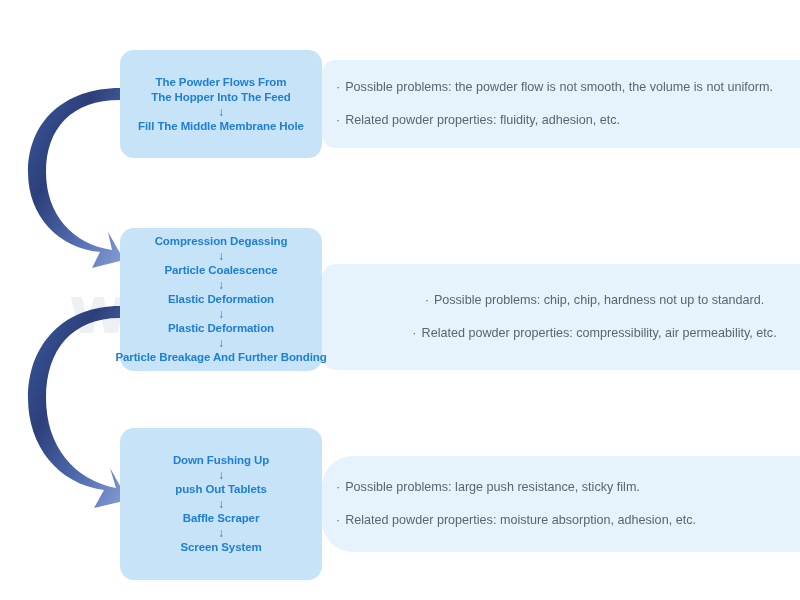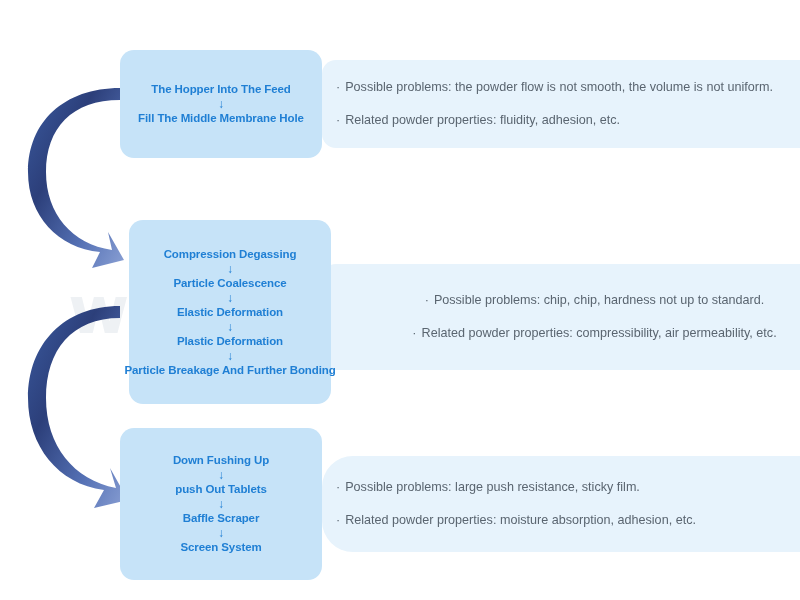--- a/index.html
+++ b/index.html
@@ -85,21 +85,21 @@
     font-size:12.6px;
     line-height:17px;
     white-space:nowrap;
     margin:8px 0;
   }
   .note-bullet{margin-right:5px;}
 
   
   #row1 .step-box{top:50px;height:108px;}
   #row1 .note-panel{top:60px;height:88px;}
-  #row2 .step-box{top:220px;height:184px;margin-left:9px;}
+  #row2 .step-box{top:228px;height:143px;}
   #row2 .note-panel{top:264px;height:106px;align-items:center;}
   #row3 .step-box{top:428px;height:152px;}
   #row3 .note-panel{top:456px;height:96px;border-radius:31px;}
 </style>
 </head>
 <body>
 
 <div id="stage">
 
   <div class="watermark">www.senieer.com</div>
@@ -142,20 +142,21 @@
                L 94 508
                L 104 490
                C 58 484, 28 446, 28 398
                C 28 344, 64 306, 120 306
                Z" fill="url(#gradB)"></path>
     </g>
   </svg>
 
   <div class="row" id="row1">
     <div class="step-box">
+      <div class="step-line">The Powder Flows From</div>
       <div class="step-line">The Hopper Into The Feed</div>
       <div class="step-arrow">↓</div>
       <div class="step-line">Fill The Middle Membrane Hole</div>
     </div>
     <div class="note-panel">
       <div class="note-line">
         <span class="note-bullet">·</span><span>Possible problems: the powder flow is not smooth, the volume is not uniform.</span>
       </div>
       <div class="note-line">
         <span class="note-bullet">·</span><span>Related powder properties: fluidity, adhesion, etc.</span>

